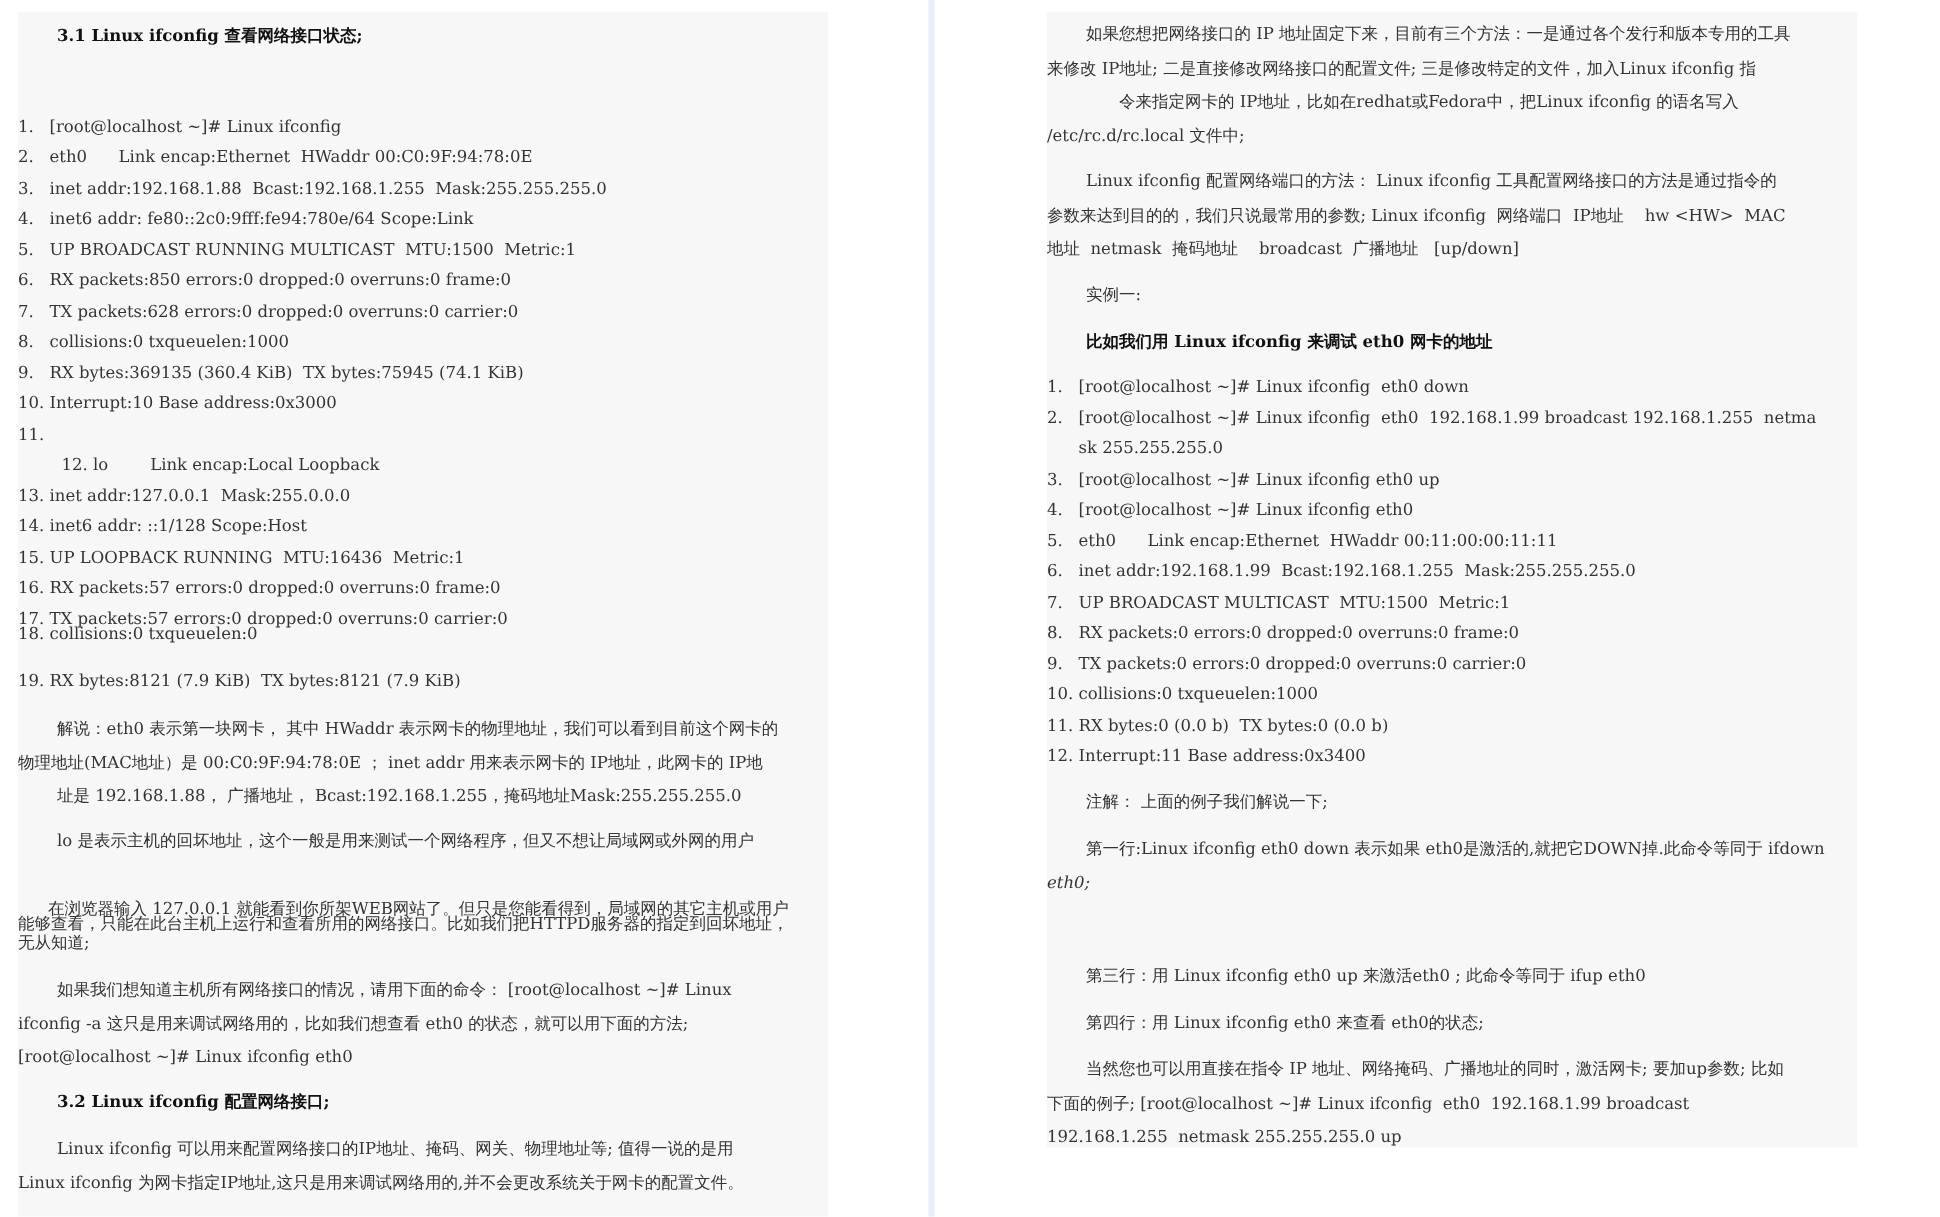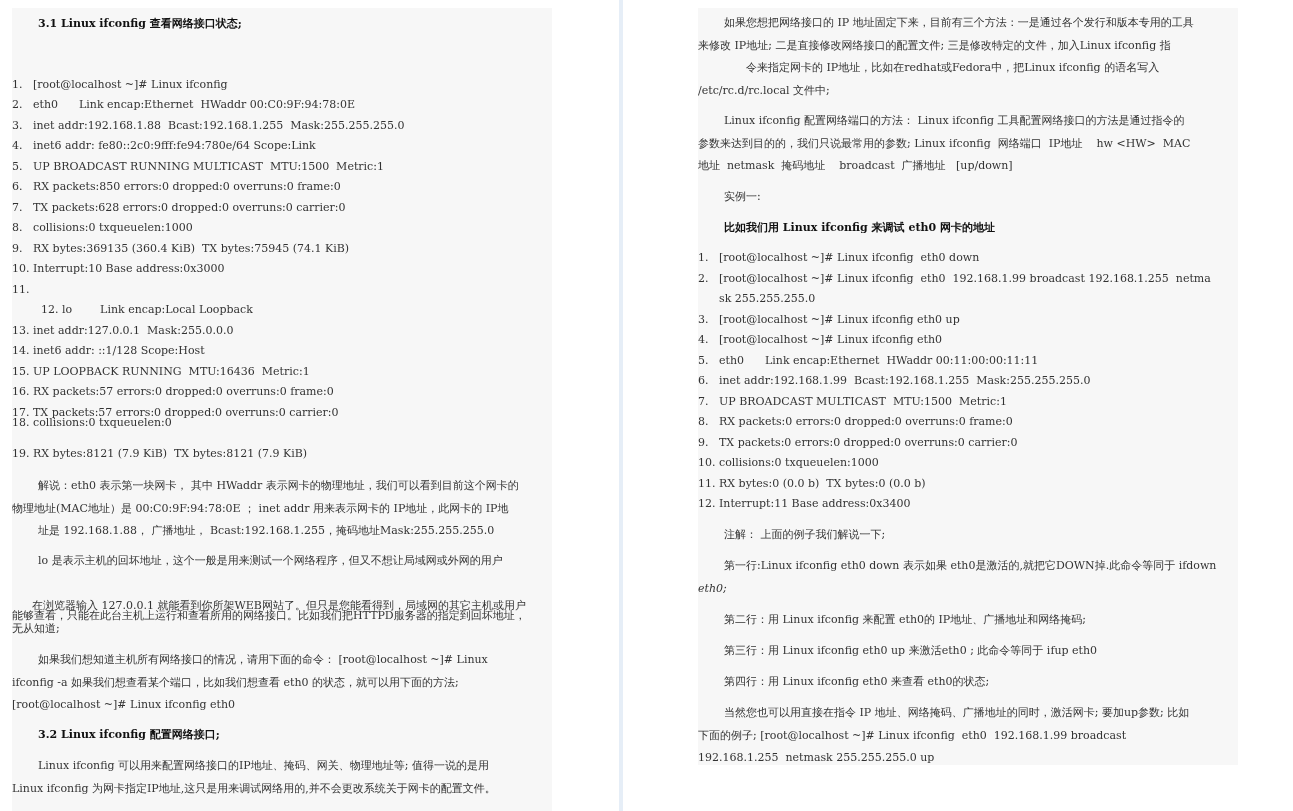--- a/index.html
+++ b/index.html
@@ -50,21 +50,21 @@
 
   <div>
     <div class="line indent" style="top:546px;">lo 是表示主机的回坏地址，这个一般是用来测试一个网络程序，但又不想让局域网或外网的用户</div>
     <div class="line" style="top:569px;margin-top:32px;">能够查看，只能在此台主机上运行和查看所用的网络接口。比如我们把HTTPD服务器的指定到回坏地址，</div>
     <div class="line" style="top:591px;margin-left:20px;">在浏览器输入 127.0.0.1 就能看到你所架WEB网站了。但只是您能看得到，局域网的其它主机或用户</div>
     <div class="line" style="top:614px;">无从知道;</div>
   </div>
 
   <div>
     <div class="line indent" style="top:645px;">如果我们想知道主机所有网络接口的情况，请用下面的命令： [root@localhost ~]# Linux</div>
-    <div class="line" style="top:668px;">ifconfig -a 如果我们想查看某个端口，比如我们想查看 eth0 的状态，就可以用下面的方法;</div>
+    <div class="line" style="top:668px;">ifconfig -a 这只是用来调试网络用的，比如我们想查看 eth0 的状态，就可以用下面的方法;</div>
     <div class="line" style="top:690px;">[root@localhost ~]# Linux ifconfig eth0</div>
   </div>
 
   <div class="line h indent" style="top:720px;">3.2 Linux ifconfig 配置网络接口;</div>
 
   <div>
     <div class="line indent" style="top:751px;">Linux ifconfig 可以用来配置网络接口的IP地址、掩码、网关、物理地址等; 值得一说的是用</div>
     <div class="line" style="top:774px;">Linux ifconfig 为网卡指定IP地址,这只是用来调试网络用的,并不会更改系统关于网卡的配置文件。</div>
   </div>
 </div>
@@ -103,21 +103,20 @@
     <div class="line" style="top:469px;"><span class="num">11.</span><span style="white-space:pre">RX bytes:0 (0.0 b)  TX bytes:0 (0.0 b)</span></div>
     <div class="line" style="top:489px;"><span class="num">12.</span><span>Interrupt:11 Base address:0x3400</span></div>
   </div>
 
   <div class="line indent" style="top:520px;">注解： 上面的例子我们解说一下;</div>
 
   <div>
     <div class="line indent" style="top:551px;">第一行:Linux ifconfig eth0 down 表示如果 eth0是激活的,就把它DOWN掉.此命令等同于 ifdown</div>
     <div class="line" style="top:574px;font-style:italic;">eth0;</div>
   </div>
-  <div class="line indent" style="top:605px;">第二行：用 Linux ifconfig 来配置 eth0的 IP地址、广播地址和网络掩码;</div>
   <div class="line indent" style="top:636px;">第三行：用 Linux ifconfig eth0 up 来激活eth0 ;  此命令等同于 ifup eth0</div>
   <div class="line indent" style="top:667px;">第四行：用 Linux ifconfig eth0 来查看 eth0的状态;</div>
 
   <div>
     <div class="line indent" style="top:698px;">当然您也可以用直接在指令 IP 地址、网络掩码、广播地址的同时，激活网卡; 要加up参数; 比如</div>
     <div class="line" style="top:721px;white-space:pre;">下面的例子; [root@localhost ~]# Linux ifconfig  eth0  192.168.1.99 broadcast</div>
     <div class="line" style="top:743px;white-space:pre;">192.168.1.255  netmask 255.255.255.0 up</div>
   </div>
 </div>
 

